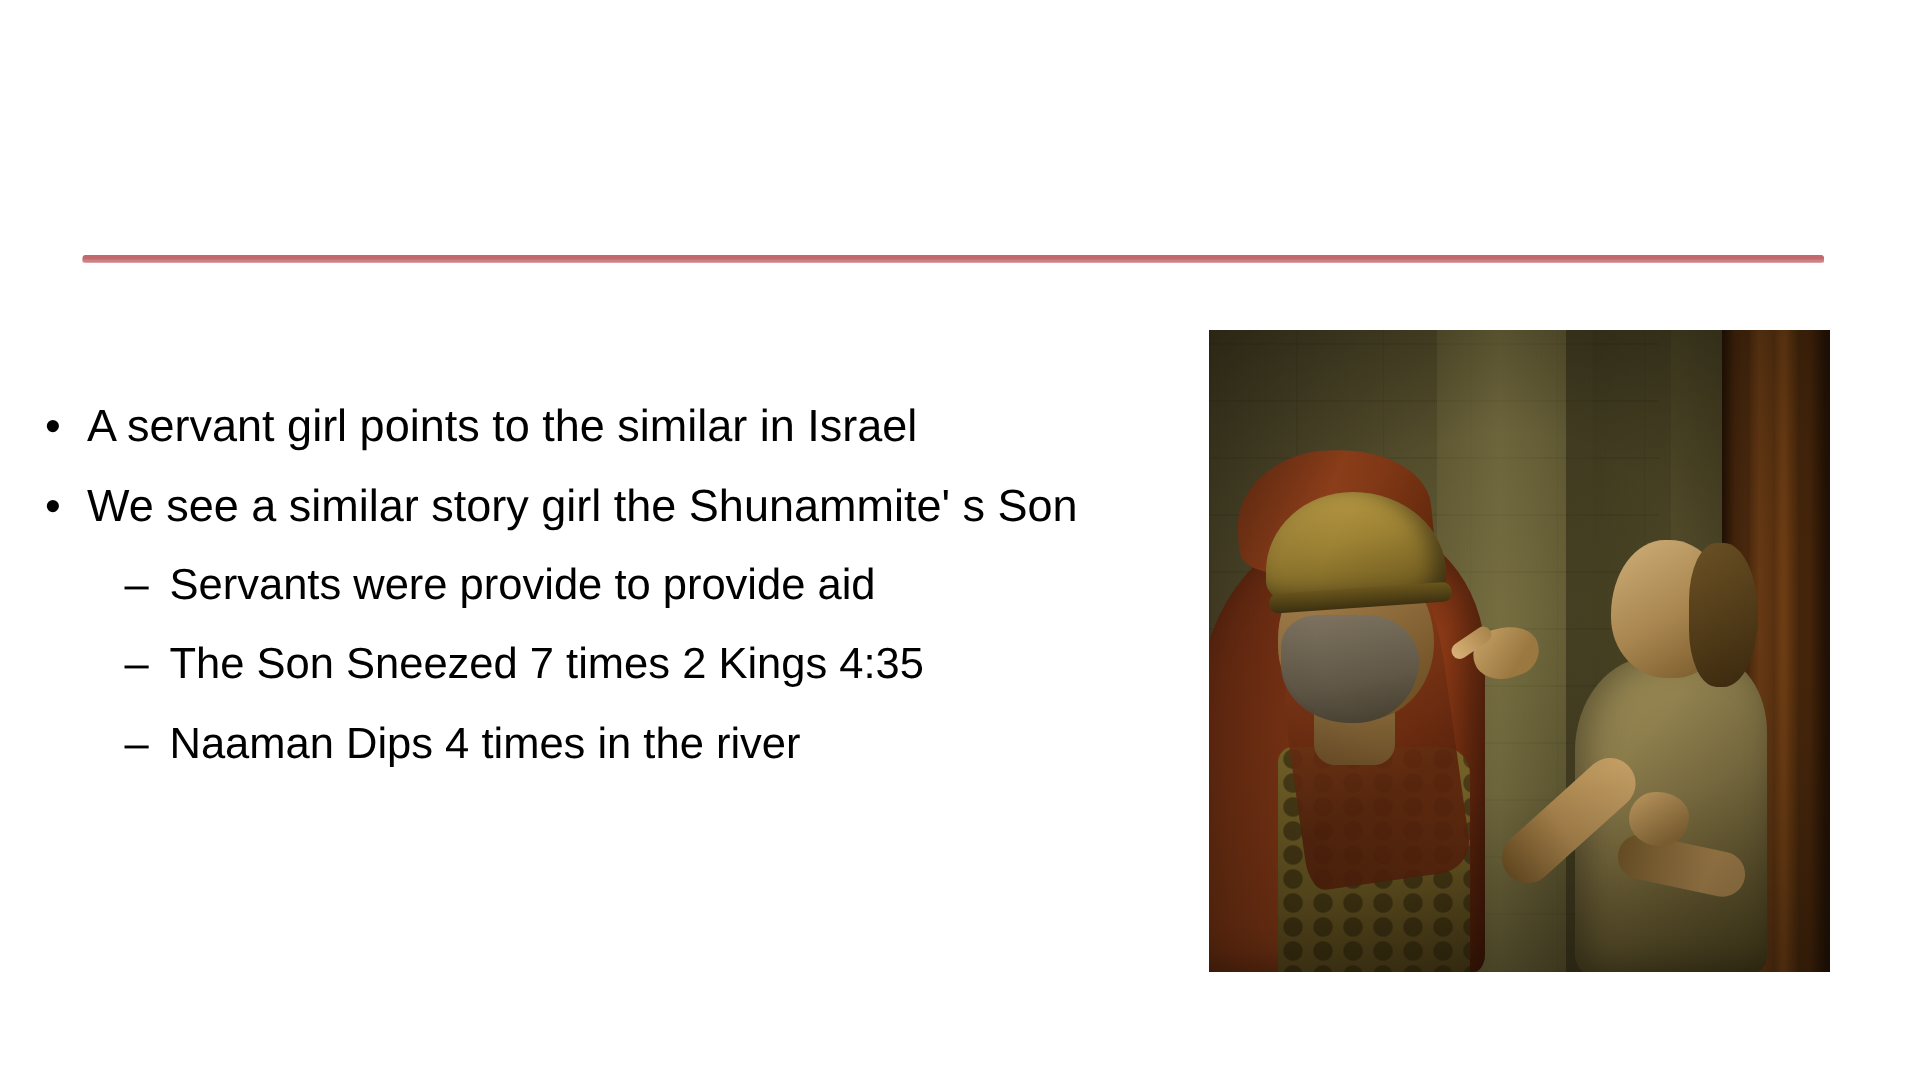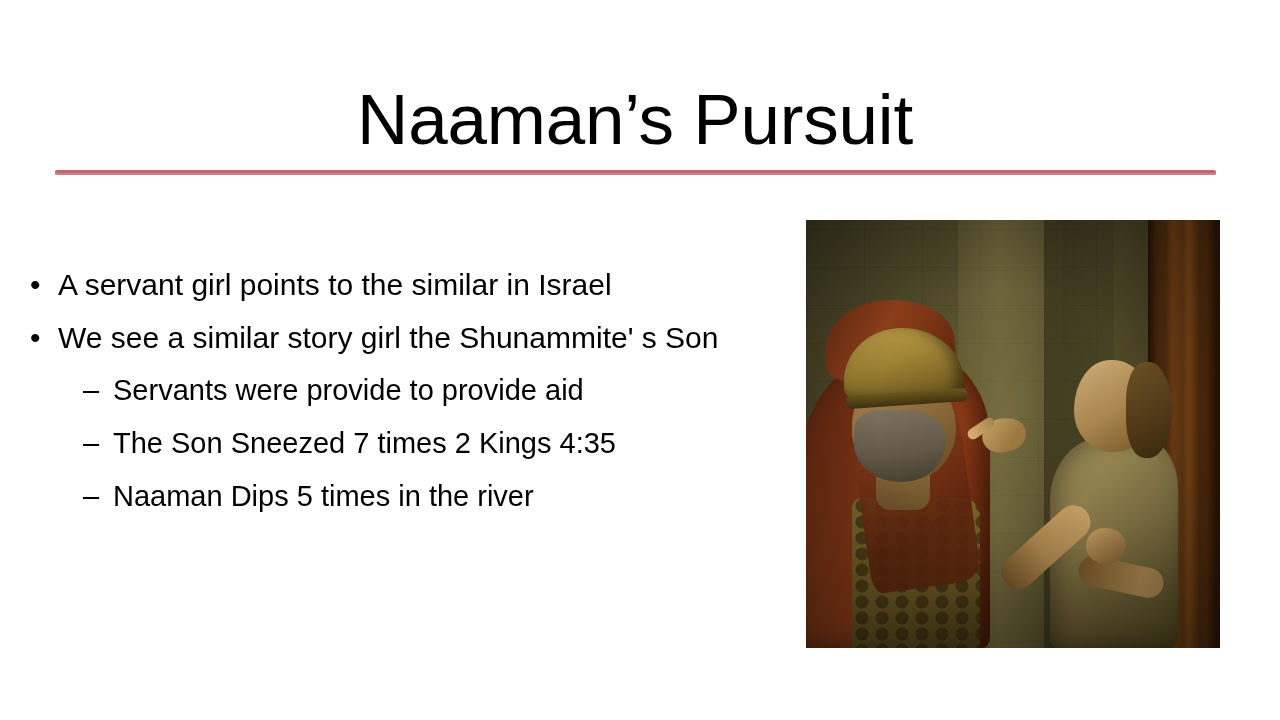--- a/index.html
+++ b/index.html
@@ -271,21 +271,20 @@
     position: absolute; inset: 0;
     background: radial-gradient(ellipse 88% 80% at 48% 44%, rgba(0,0,0,0) 35%, rgba(10,8,2,0.55) 100%);
     pointer-events: none;
   }
 </style>
 </head>
 <body>
 
 <div class="slide">
 
-  <div class="slide-title">Naaman’s Pursuit</div>
 
   <div class="title-rule"></div>
 
   <div class="body-block">
 
     <div class="bullet-row lvl1">
       <span class="bullet-marker">•</span>
       <span class="bullet-text">A servant girl points to the similar in Israel</span>
     </div>
 
@@ -299,21 +298,21 @@
       <span class="bullet-text">Servants were provide to provide aid</span>
     </div>
 
     <div class="bullet-row lvl2">
       <span class="bullet-marker">–</span>
       <span class="bullet-text">The Son Sneezed 7 times 2 Kings 4:35</span>
     </div>
 
     <div class="bullet-row lvl2">
       <span class="bullet-marker">–</span>
-      <span class="bullet-text">Naaman Dips 5 times in the river</span>
+      <span class="bullet-text">Naaman Dips 4 times in the river</span>
     </div>
 
   </div>
 
   <div class="picture-frame" title="Oil painting of an armored commander in a plumed helmet and red cloak facing a young servant girl who points with her finger, inside a stone chamber with a dark red curtain">
     <div class="painting">
       <div class="masonry"></div>
       <div class="wall-column"></div>
       <div class="wall-column-shadow"></div>
       <div class="curtain"></div>

